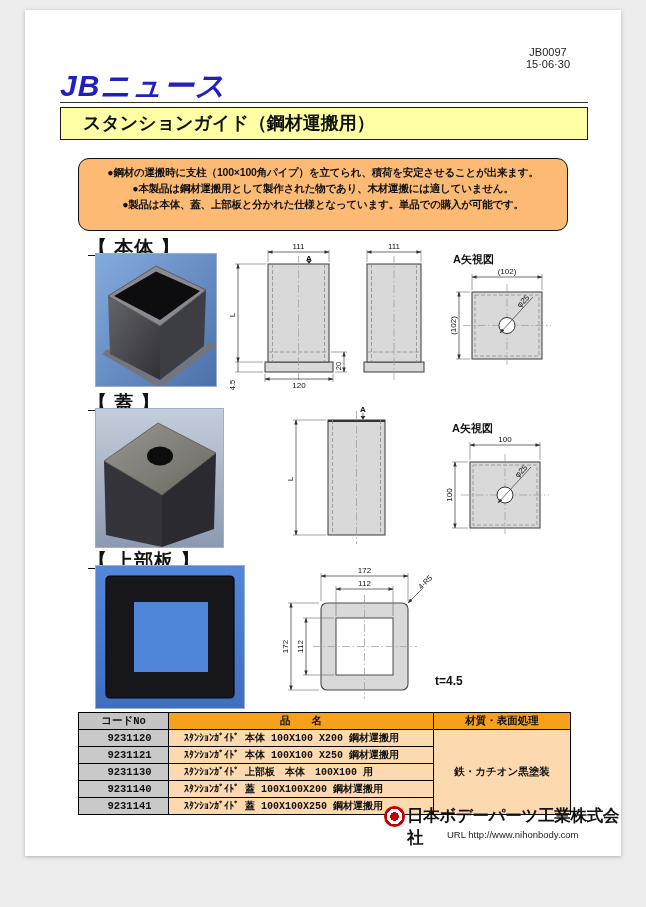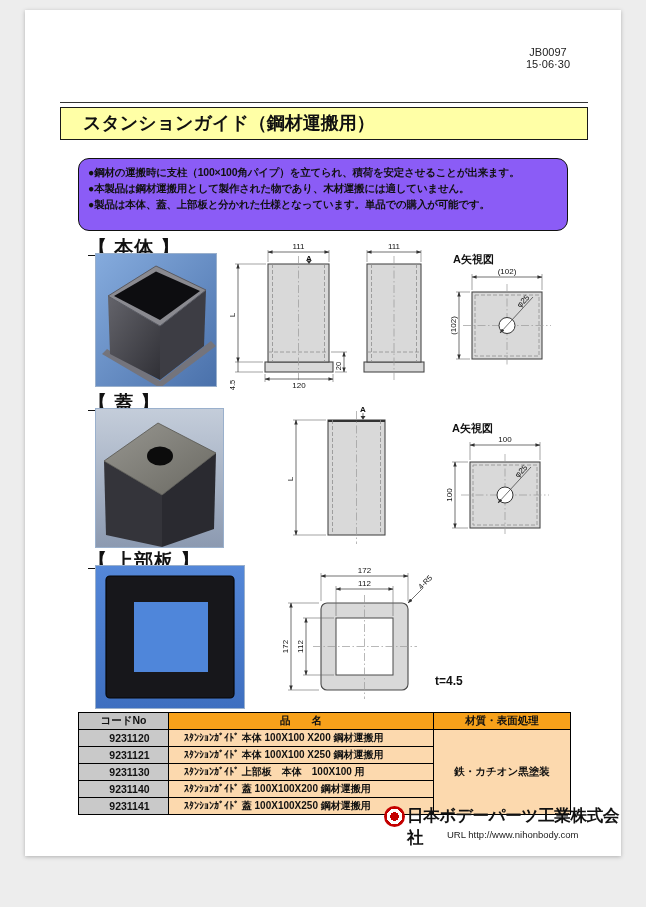--- a/index.html
+++ b/index.html
@@ -10,23 +10,23 @@
   .abs{position:absolute;}
 
   .docref{left:508px;top:46px;width:80px;text-align:center;
           font-size:11px;line-height:12px;font-weight:500;color:#222;}
   .logo{left:60px;top:70px;font-size:30px;font-weight:bold;font-style:italic;
         color:#2020c0;letter-spacing:1px;line-height:32px;}
   .logo-rule{left:60px;top:102px;width:528px;height:0;border-top:1.5px solid #333;}
   .titlebox{left:60px;top:107px;width:528px;height:33px;background:#ffffa6;
             border:1.6px solid #1a1a1a;box-sizing:border-box;
             font-size:18px;font-weight:bold;line-height:30px;padding-left:22px;}
-  .notes{left:78px;top:158px;width:490px;height:73px;background:#8b5cf6;
+  .notes{left:78px;top:158px;width:490px;height:73px;background:#fdba74;
          border:1.8px solid #111;border-radius:11px;box-sizing:border-box;
-         padding:5px 9px 0 9px;}
+         padding:5px 9px 0 9px;text-align:center;}
   .note-line{font-size:10.5px;font-weight:600;line-height:16.2px;
              letter-spacing:-0.2px;white-space:nowrap;}
   .seclabel{font-size:19px;font-weight:bold;letter-spacing:1px;text-decoration:underline;}
 
   .photo{border:1px solid #9ab0cc;}
 
   
   svg text{font-family:"Liberation Sans",sans-serif;}
   .part{fill:#d9d9d9;stroke:#4a4a4a;stroke-width:1.1;}
   .inner{fill:#ffffff;stroke:#4a4a4a;stroke-width:1;}
@@ -35,21 +35,21 @@
   .dim{stroke:#333;stroke-width:.7;fill:none;}
   .ext{stroke:#666;stroke-width:.6;fill:none;}
   .dtx{font-size:8px;fill:#111;text-anchor:middle;}
   .dtx-s{font-size:7.5px;fill:#111;text-anchor:middle;}
   .atx{font-size:8px;font-weight:bold;fill:#111;text-anchor:middle;}
   .vtitle{font-size:11px;font-weight:bold;fill:#111;}
   .thick{font-size:12px;font-weight:bold;fill:#111;}
   .arrhead{fill:#333;}
 
   
-  .ptable{left:78px;top:712px;border-collapse:collapse;table-layout:fixed;}
+  .ptable{left:78px;top:712px;border-collapse:collapse;table-layout:fixed;font-family:Liberation Mono, monospace;}
   .ptable td{border:1.2px solid #000;overflow:hidden;white-space:nowrap;}
   .th-code{background:#c4c4c4;font-size:10.5px;font-weight:bold;text-align:center;}
   .th-or{background:#f7a11a;font-size:10.5px;font-weight:bold;text-align:center;}
   .cell-code{background:#c9c9c9;font-size:10.5px;font-weight:600;text-align:center;padding-left:13px;}
   .cell-name{background:#fcd9ae;font-size:10px;font-weight:600;padding-left:15px;}
   .cell-mat{background:#fcd9ae;font-size:10.5px;font-weight:bold;text-align:center;}
 
   .cmark{left:384px;top:806px;width:21px;height:21px;border-radius:50%;
          background:radial-gradient(circle,#c40000 0 30%,#ffffff 30% 52%,#c40000 52% 100%);}
   .company{left:407px;top:805px;font-size:16.5px;font-weight:bold;letter-spacing:-0.3px;}
@@ -58,20 +58,21 @@
 </head>
 <body>
 
 <div id="root">
   <div class="sheet abs"></div>
 
   <div class="abs docref">
     <div>JB0097</div>
     <div>15·06·30</div>
   </div>
+  <div class="abs logo">JBニュース</div>
   <div class="abs logo-rule"></div>
   <div class="abs titlebox">スタンションガイド（鋼材運搬用）</div>
 
   <div class="abs notes">
     <div class="note-line">●鋼材の運搬時に支柱（100×100角パイプ）を立てられ、積荷を安定させることが出来ます。</div>
     <div class="note-line">●本製品は鋼材運搬用として製作された物であり、木材運搬には適していません。</div>
     <div class="note-line">●製品は本体、蓋、上部板と分かれた仕様となっています。単品での購入が可能です。</div>
   </div>
 
   <div class="abs seclabel" style="left:88px;top:235px;">【 本体 】</div>

